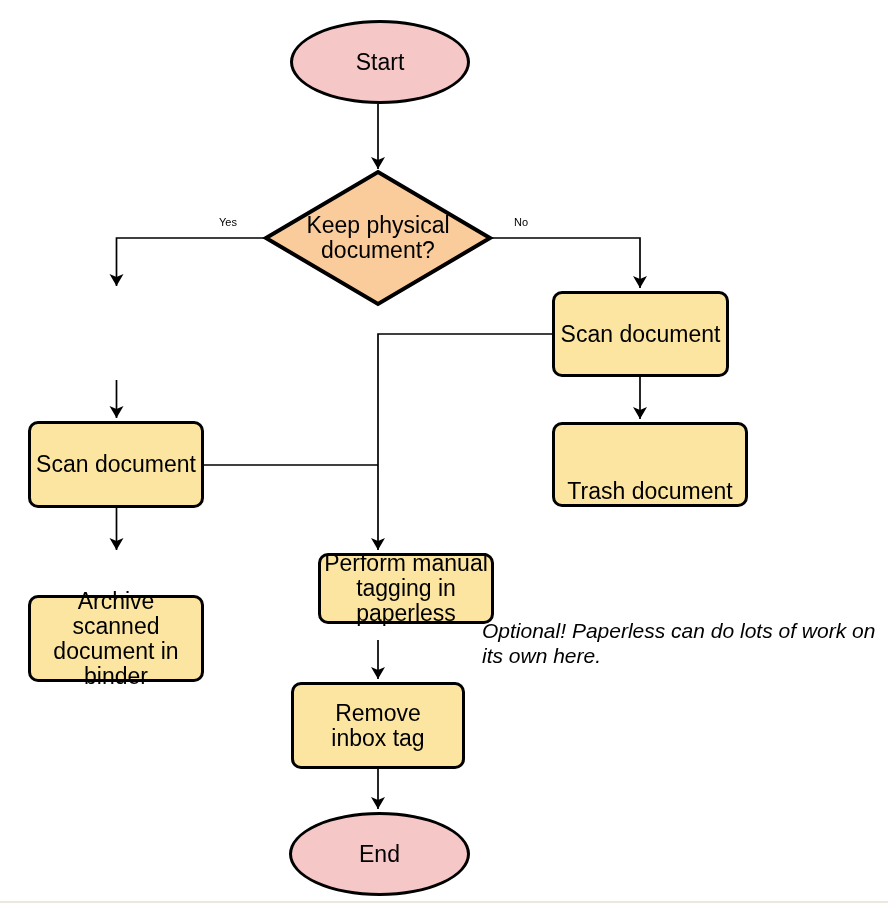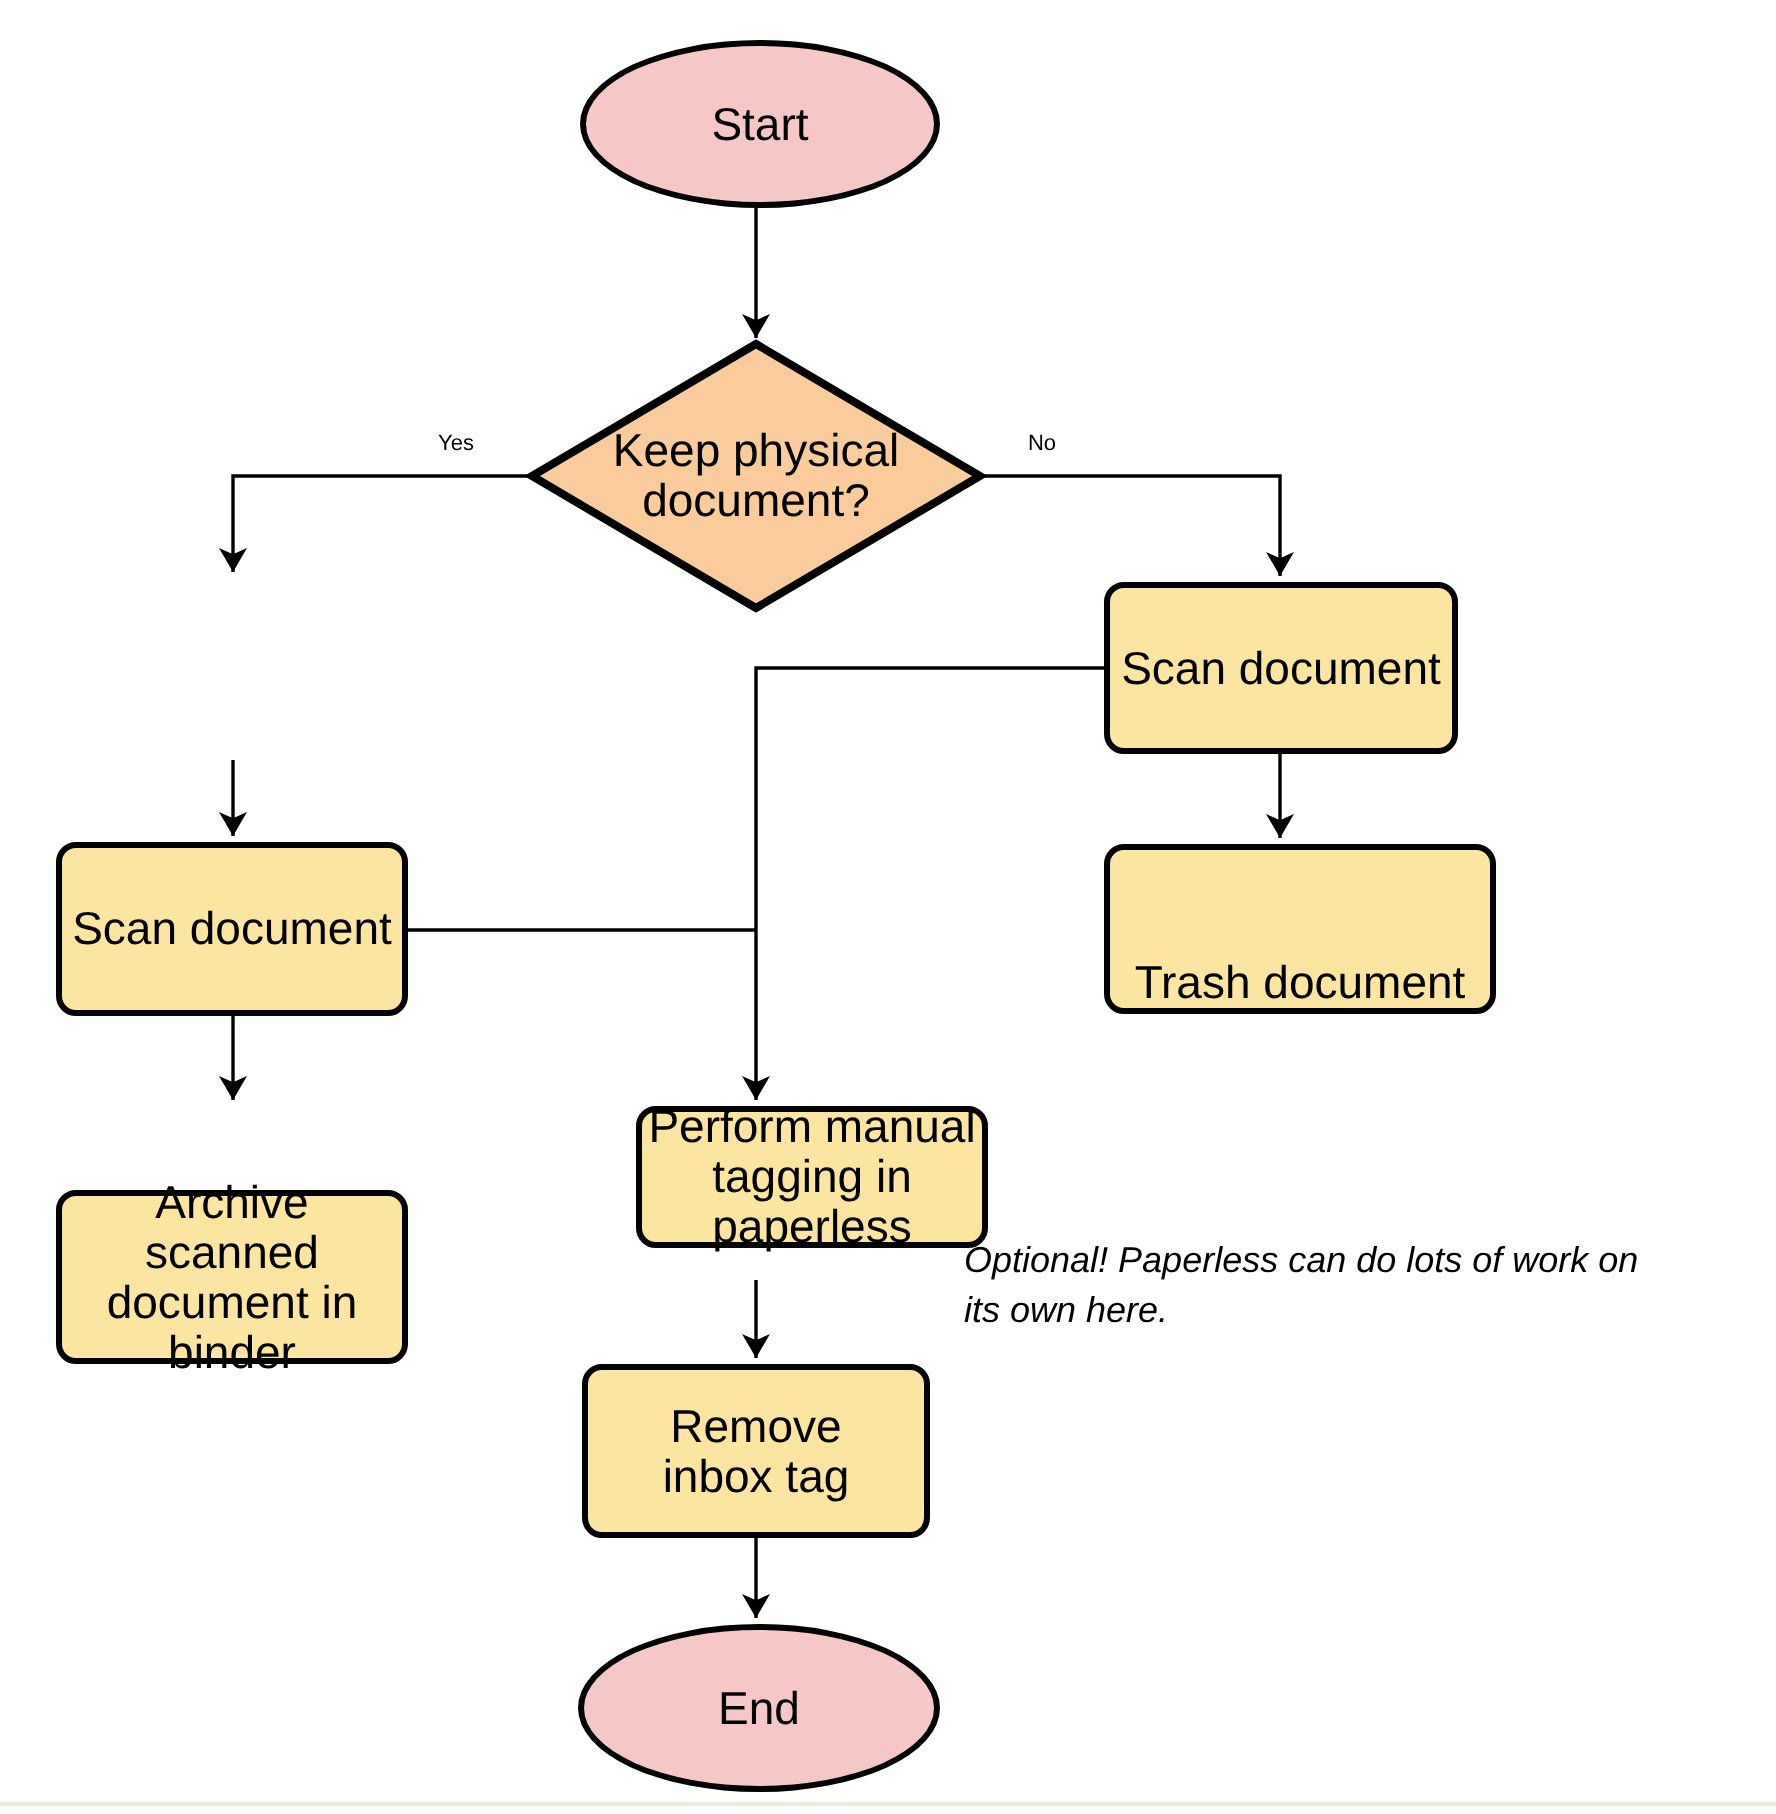--- a/index.html
+++ b/index.html
@@ -10,21 +10,21 @@
   #wires{position:absolute;left:0;top:0;width:888px;height:907px;}
   .node{
     position:absolute;box-sizing:border-box;display:flex;align-items:center;justify-content:center;
     text-align:center;font-size:23px;line-height:25px;white-space:pre-line;
   }
   .process{background:#FCE5A0;border:3px solid #000;border-radius:10px;}
   .terminal{background:#F5C7C7;border:3.5px solid #000;border-radius:50%;}
   .decision-label{position:absolute;background:transparent;border:none;}
   .edge-label{position:absolute;font-size:11px;line-height:20px;text-align:center;width:44px;}
   .note{
-    position:absolute;font-size:18px;line-height:25px;font-style:italic;white-space:pre-line;
+    position:absolute;font-size:21px;line-height:25px;font-style:italic;white-space:pre-line;
   }
   .bottom-rule{position:absolute;left:0;top:901px;width:888px;height:2px;background:#ece8de;}
 </style>
 </head>
 <body>
 
 <div id="stage">
 
   <svg id="wires" viewBox="0 0 888 907" xmlns="http://www.w3.org/2000/svg" aria-hidden="true">
     <defs>

